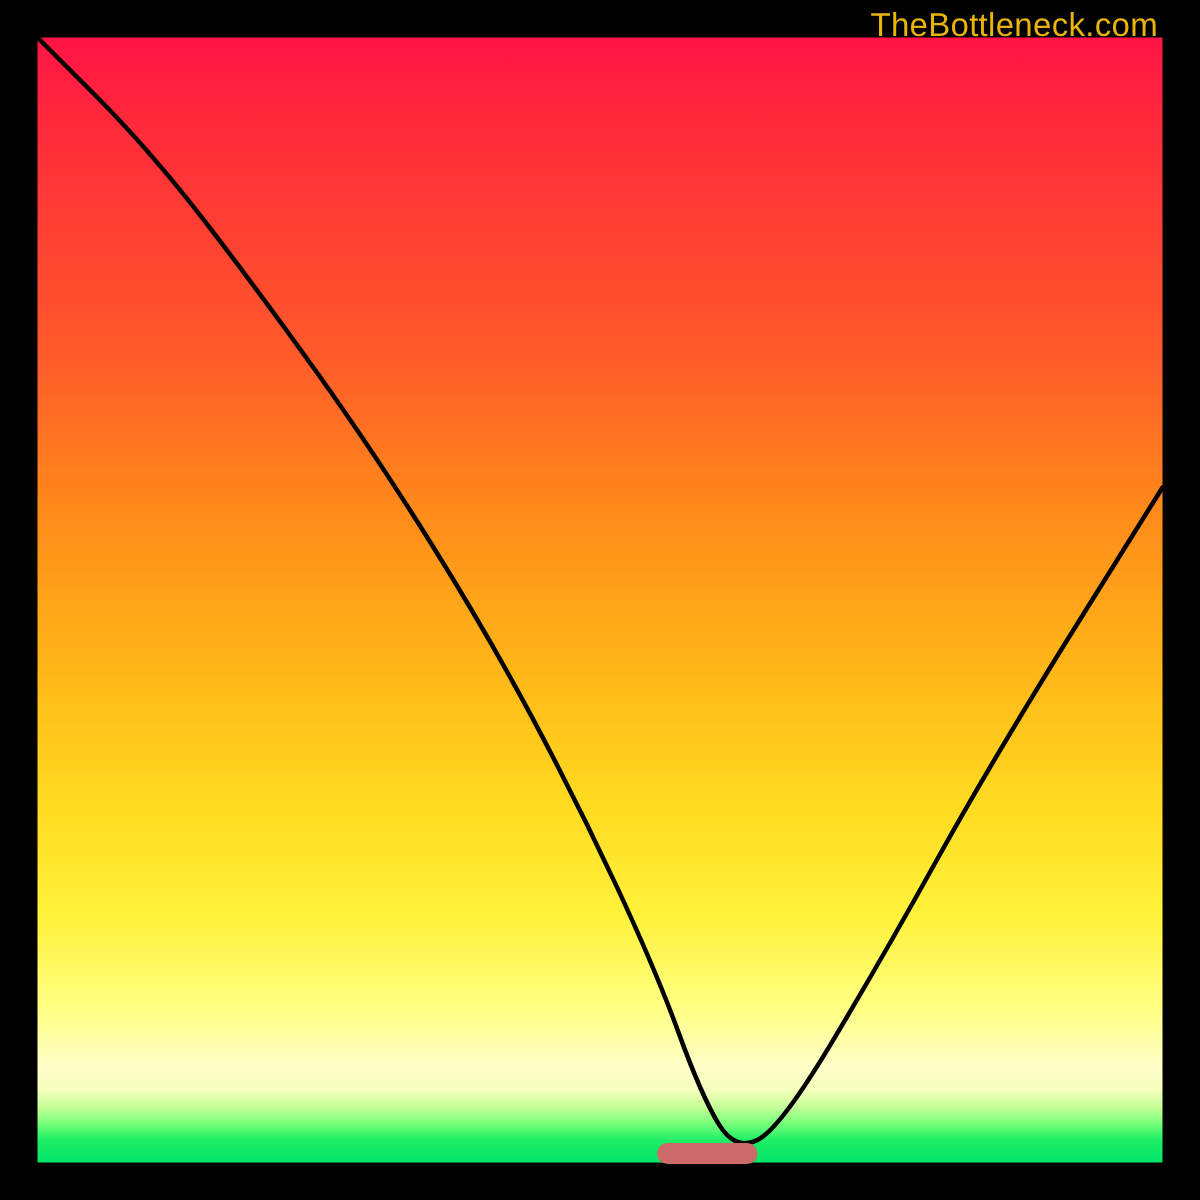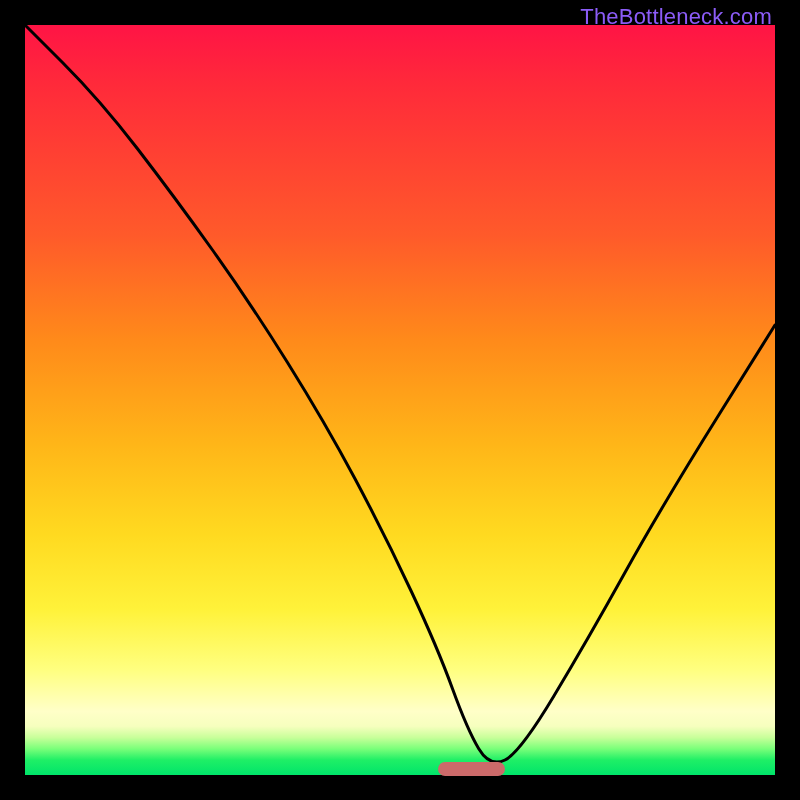--- a/index.html
+++ b/index.html
@@ -39,21 +39,21 @@
       #c8ff9a 95%,
       #7aff7a 96.5%,
       #1fef66 98%,
       #00e46a 100%
     );
   }
   .watermark {
     position: absolute;
     top: 4px;
     right: 28px;
-    color: #8b5cf6;
+    color: #eab308;
     font-size: 22px;
     letter-spacing: 0.2px;
     user-select: none;
   }
   svg.curve {
     position: absolute;
     left: 0;
     top: 0;
     width: 750px;
     height: 750px;

